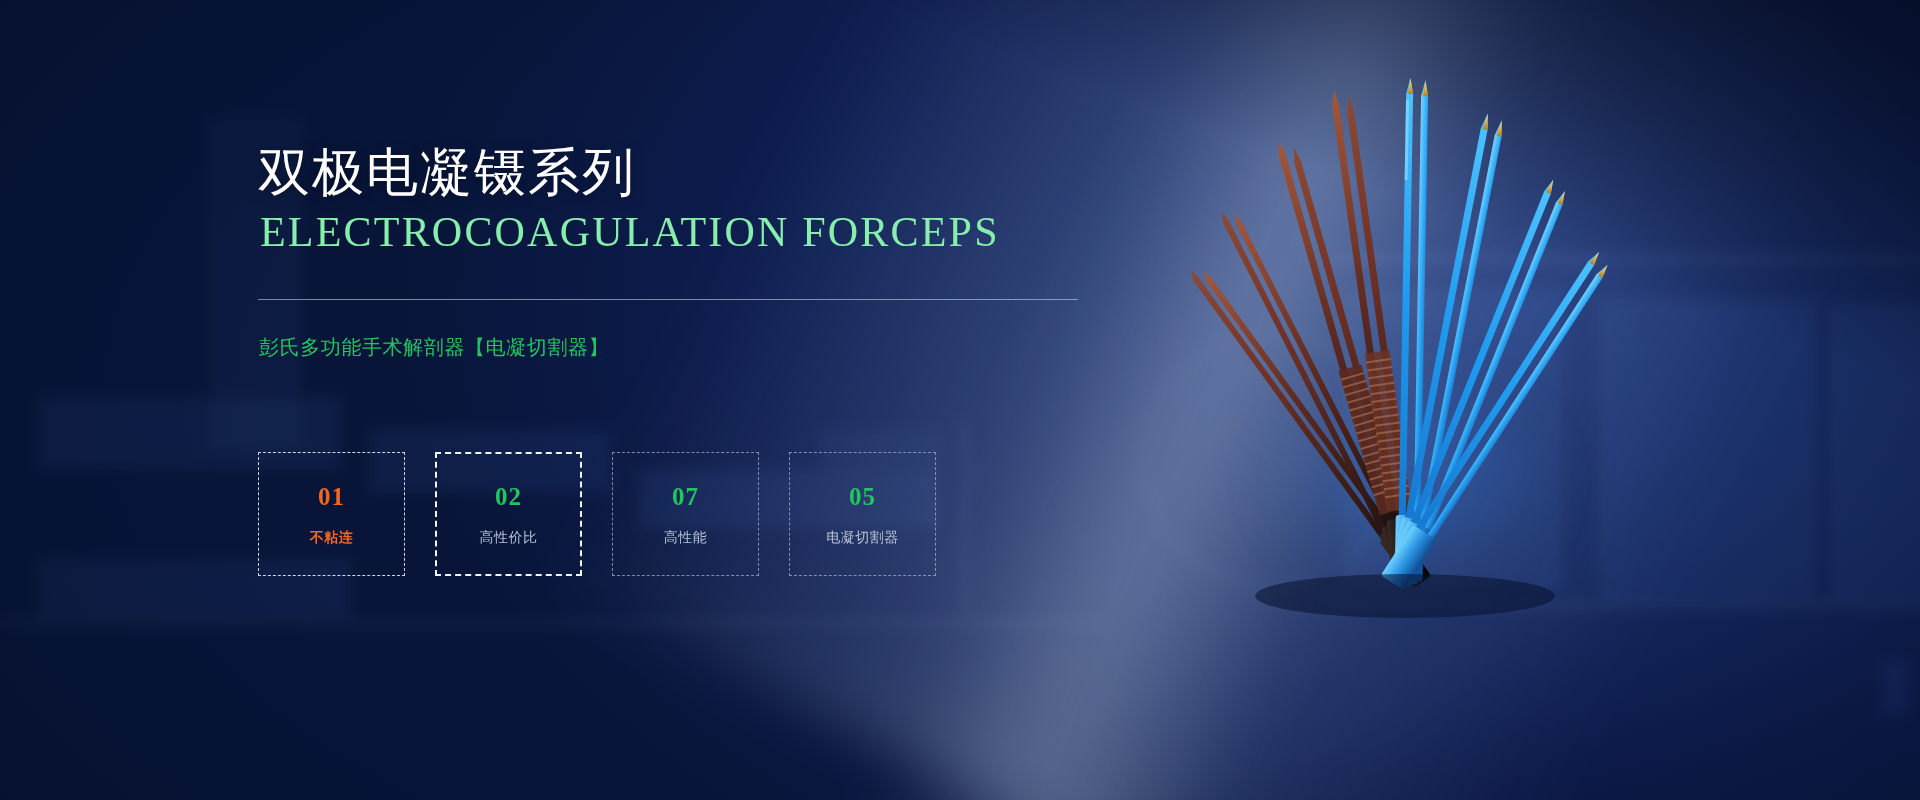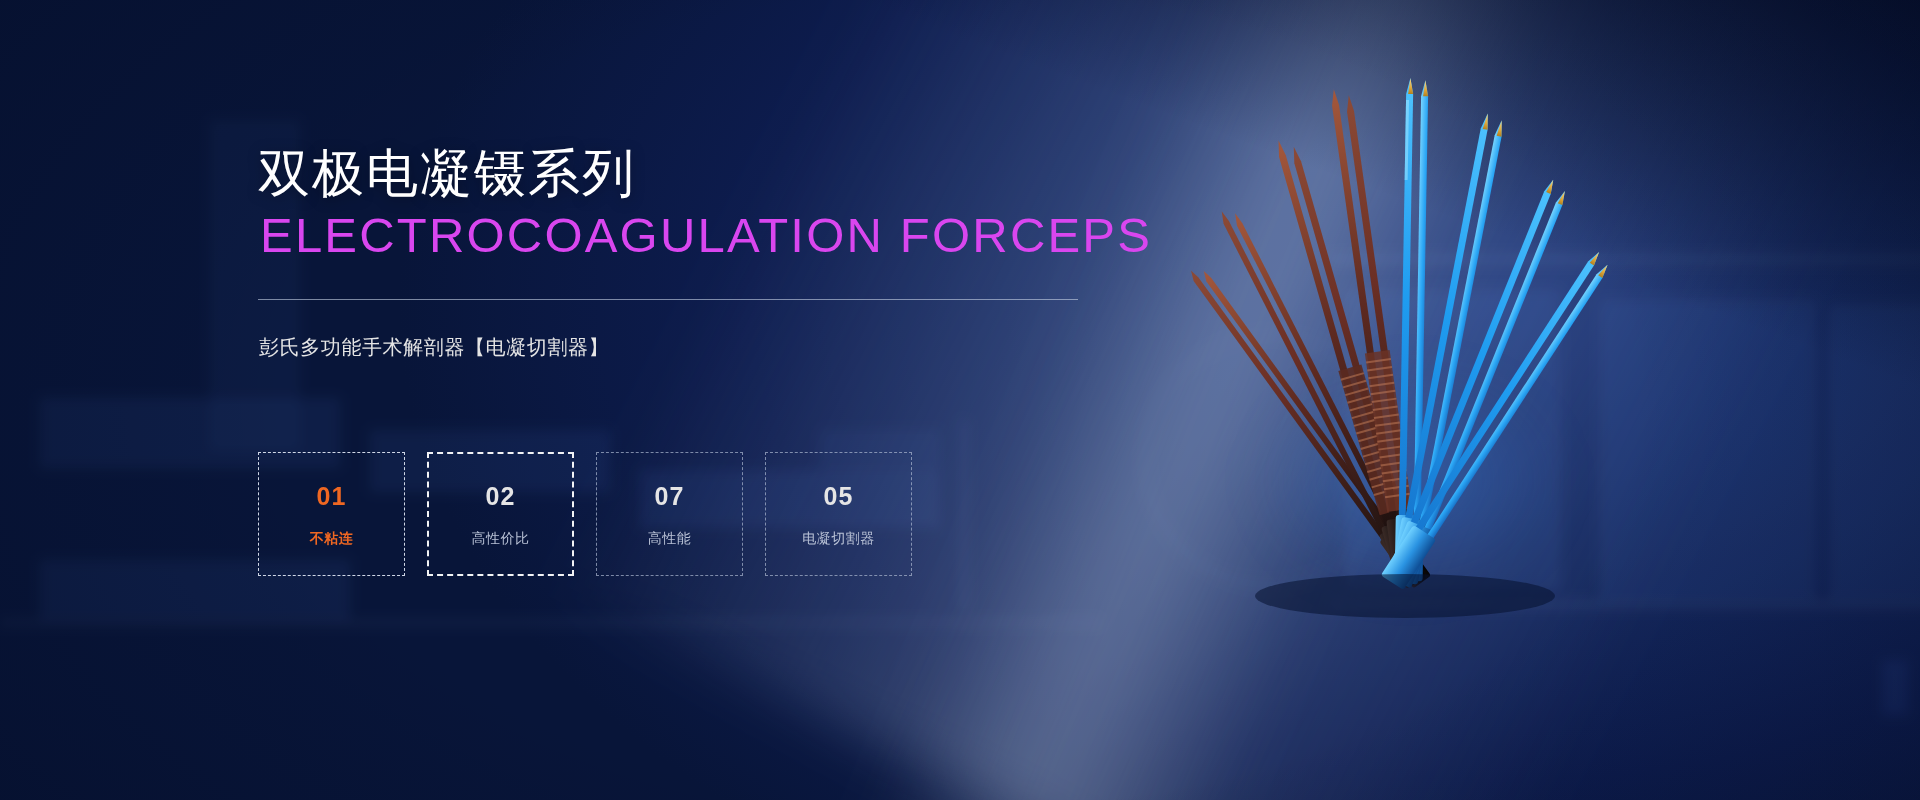--- a/index.html
+++ b/index.html
@@ -85,75 +85,76 @@
       linear-gradient(200deg, rgba(4,12,38,.85) 0%, rgba(4,12,38,0) 26%);
     pointer-events:none;
   }
 
   
   .content{
     position:absolute;
     left:258px; top:0;
     width:700px; height:630px;
     z-index:6;
+    font-family:Liberation Serif, serif;
   }
 
   .title-cn{
     position:absolute; top:147px; left:0;
     font-size:52px; line-height:1;
     letter-spacing:2px;
     color:#ffffff;
     font-weight:400;
     white-space:nowrap;
     text-shadow:0 2px 14px rgba(0,0,0,.35);
   }
 
   .title-en{
     position:absolute; top:211px; left:2px;
-    font-size:49px; line-height:1;
+    font-size:42px; line-height:1;
     letter-spacing:2.2px;
-    color:#d946ef;
+    color:#86efac;
     font-weight:400;
     white-space:nowrap;
   }
 
   .divider{
     position:absolute; top:299px; left:0;
     width:820px; height:1px;
     background:rgba(196,206,226,.62);
   }
 
   .tagline{
     position:absolute; top:337px; left:1px;
     font-size:20px; line-height:1;
     letter-spacing:.6px;
-    color:#e5e5e5;
+    color:#22c55e;
     font-weight:400;
     white-space:nowrap;
   }
 
   
   .features{
     position:absolute; top:452px; left:0;
     display:flex;
-    gap:22px;
+    gap:30px;
   }
   .feat{
     width:147px; height:124px;
     display:flex;
     flex-direction:column;
     align-items:center;
     justify-content:center;
   }
   .feat .num{
     font-size:25px;
     font-weight:bold;
     line-height:1;
     letter-spacing:1px;
-    color:#e5e5e5;
+    color:#22c55e;
   }
   .feat .lbl{
     margin-top:22px;
     font-size:14px;
     line-height:1;
     letter-spacing:.5px;
     color:#b9c2d6;
   }
 
   

